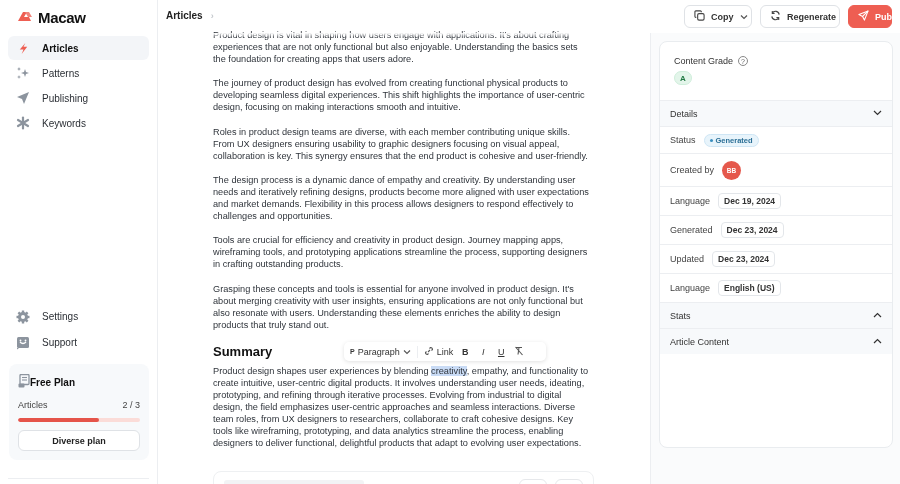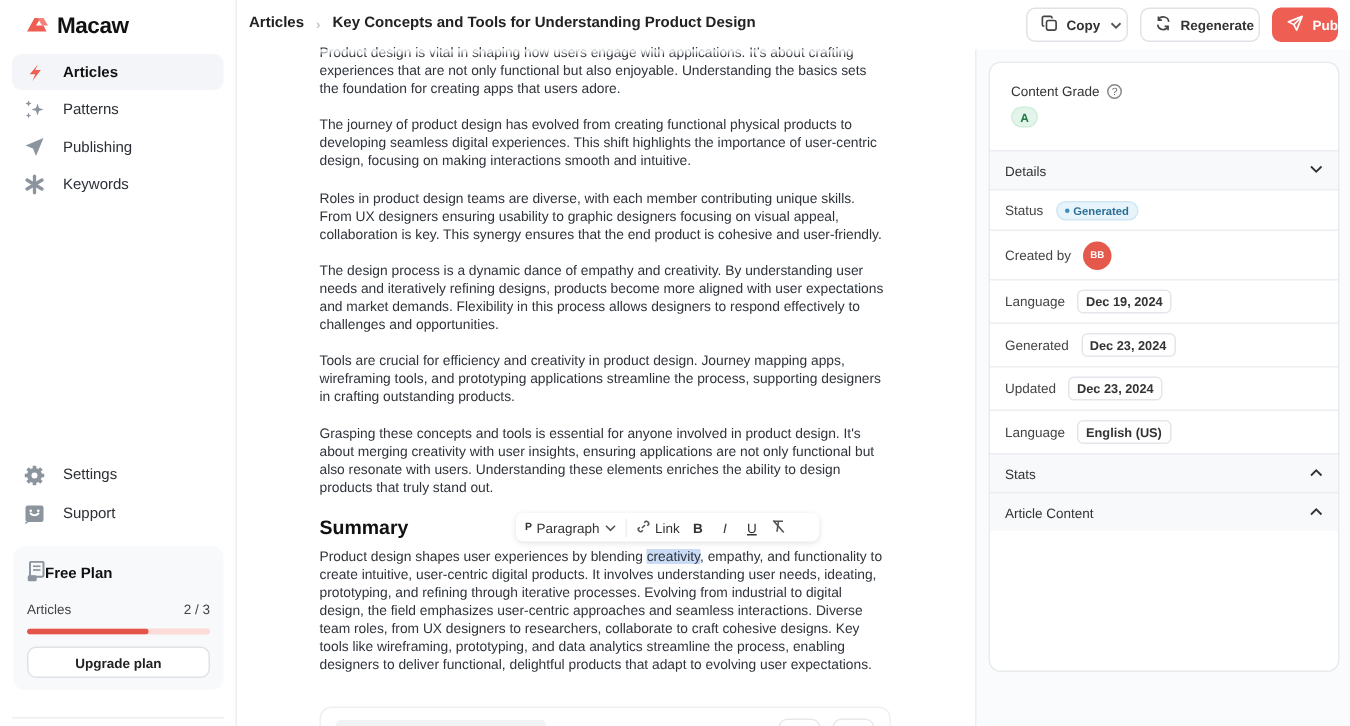--- a/index.html
+++ b/index.html
@@ -165,30 +165,29 @@
       </span>
       <span>Free Plan</span>
     </div>
     <div class="plan-row">
       <span>Articles</span>
       <span>2 / 3</span>
     </div>
     <div class="progress">
       <div class="progress-fill"></div>
     </div>
-    <button class="upgrade-btn">Upgrade plan</button>
+    <button class="upgrade-btn">Diverse plan</button>
   </div>
   <div class="sidebar-bottom-div"></div>
 </div>
 
 <div class="topbar">
   <div class="breadcrumb">
     <span>Articles</span>
     <span class="crumb-sep">›</span>
-    <span>Key Concepts and Tools for Understanding Product Design</span>
   </div>
   <div class="top-actions">
     <button class="btn copy">
       <span>
         <svg width="11" height="11" viewBox="0 0 12 12">
             <rect x="4" y="4" width="7" height="7" rx="1.5" fill="none" stroke="#444" stroke-width="1.2"></rect>
             <path d="M8 2.5 V2 A1 1 0 0 0 7 1 H2 A1 1 0 0 0 1 2 V7 A1 1 0 0 0 2 8 H2.5" fill="none" stroke="#444" stroke-width="1.2"></path>
           </svg>
       </span>
       <span>Copy</span>

